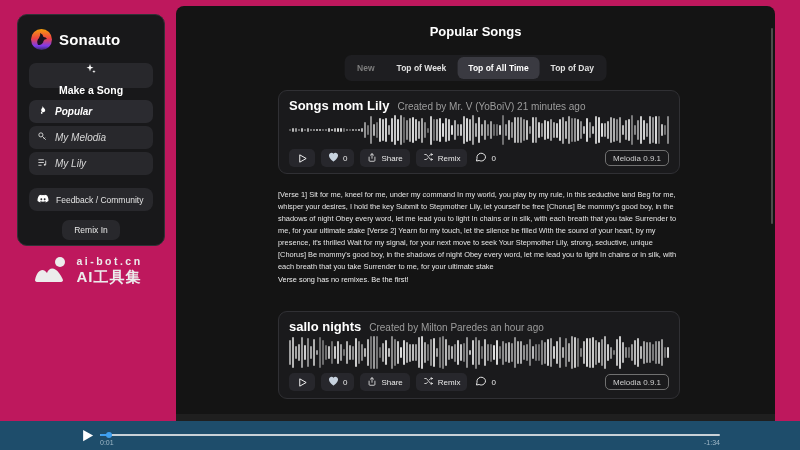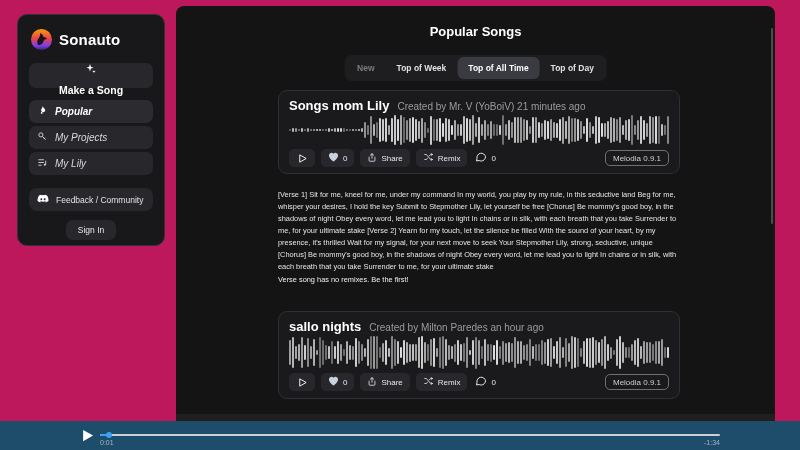--- a/index.html
+++ b/index.html
@@ -119,21 +119,21 @@
         </span>
         <span>Popular</span>
       </button>
       <button class="sbtn">
         <span>
           <svg width="11" height="11" viewBox="0 0 24 24" fill="none" stroke="#d9d9d9" stroke-width="2">
               <circle cx="8.5" cy="8.5" r="4.5"></circle>
               <path d="M12 12l7 7M14.5 17.5l3-3"></path>
             </svg>
         </span>
-        <span>My Projects</span>
+        <span>My Melodia</span>
       </button>
       <button class="sbtn">
         <span>
           <svg width="11" height="11" viewBox="0 0 24 24" fill="none" stroke="#d9d9d9" stroke-width="2">
               <path d="M3 6h12M3 12h12M3 18h7"></path>
               <circle cx="17" cy="17" r="2.2" fill="#d9d9d9" stroke="none"></circle>
               <path d="M19 17V8"></path>
             </svg>
         </span>
         <span>My Lily</span>
@@ -144,25 +144,37 @@
       <span>
         <svg width="12" height="10" viewBox="0 0 24 18" fill="#fff">
             <path d="M20 2A18 18 0 0 0 15.6.5l-.5 1a15 15 0 0 0-6.2 0l-.5-1A18 18 0 0 0 4 2C1.5 5.8.8 9.5 1.1 13.2A18 18 0 0 0 6.6 16l1.1-1.8a10 10 0 0 1-1.8-.9l.4-.3a12.7 12.7 0 0 0 11.4 0l.4.3c-.6.4-1.2.7-1.8.9L17.4 16a18 18 0 0 0 5.5-2.8C23.3 9 22.4 5.3 20 2zM8.7 11.3c-1 0-1.8-.9-1.8-2s.8-2 1.8-2 1.9.9 1.8 2c0 1.1-.8 2-1.8 2zm6.6 0c-1 0-1.8-.9-1.8-2s.8-2 1.8-2 1.9.9 1.8 2c0 1.1-.8 2-1.8 2z"></path>
           </svg>
       </span>
       <span>Feedback / Community</span>
     </button>
 
     <div class="signin-wrap">
       <button class="sbtn signin">
-        <span>Sign In</span>
+        <span>Remix In</span>
       </button>
     </div>
   </aside>
 
+  <div class="watermark">
+    <span>
+      <svg width="36" height="30" viewBox="0 0 36 30" fill="#ececec">
+          <circle cx="27" cy="8" r="5"></circle>
+          <path d="M2 26 C4 16 10 13 14 19 C16 13 22 13 26 19 C29 23 30 26 30 26 Q30 28 27 28 L5 28 Q2 28 2 26 Z"></path>
+        </svg>
+    </span>
+    <span class="wm-text">
+      <div class="l1">ai-bot.cn</div>
+      <div class="l2">AI工具集</div>
+    </span>
+  </div>
 
   <main class="content">
     <div class="page-title">Popular Songs</div>
 
     <div class="tabs">
       <button class="tab muted">New</button>
       <button class="tab">Top of Week</button>
       <button class="tab active">Top of All Time</button>
       <button class="tab">Top of Day</button>
     </div>

